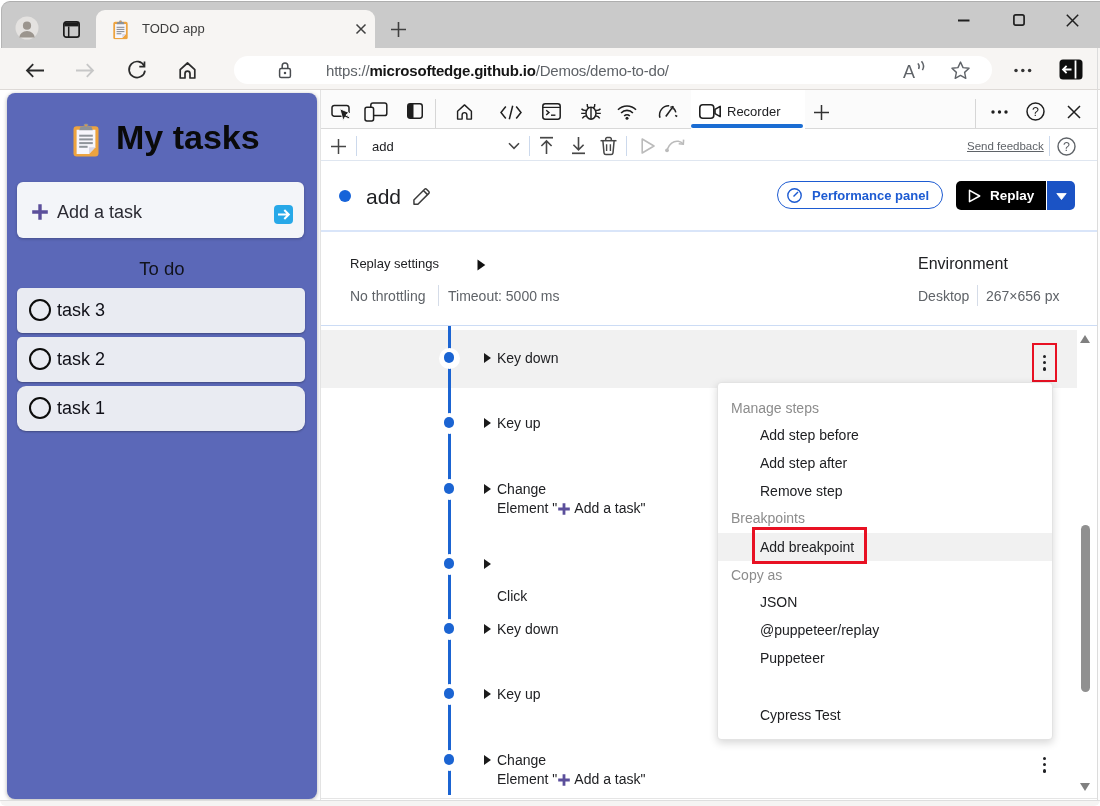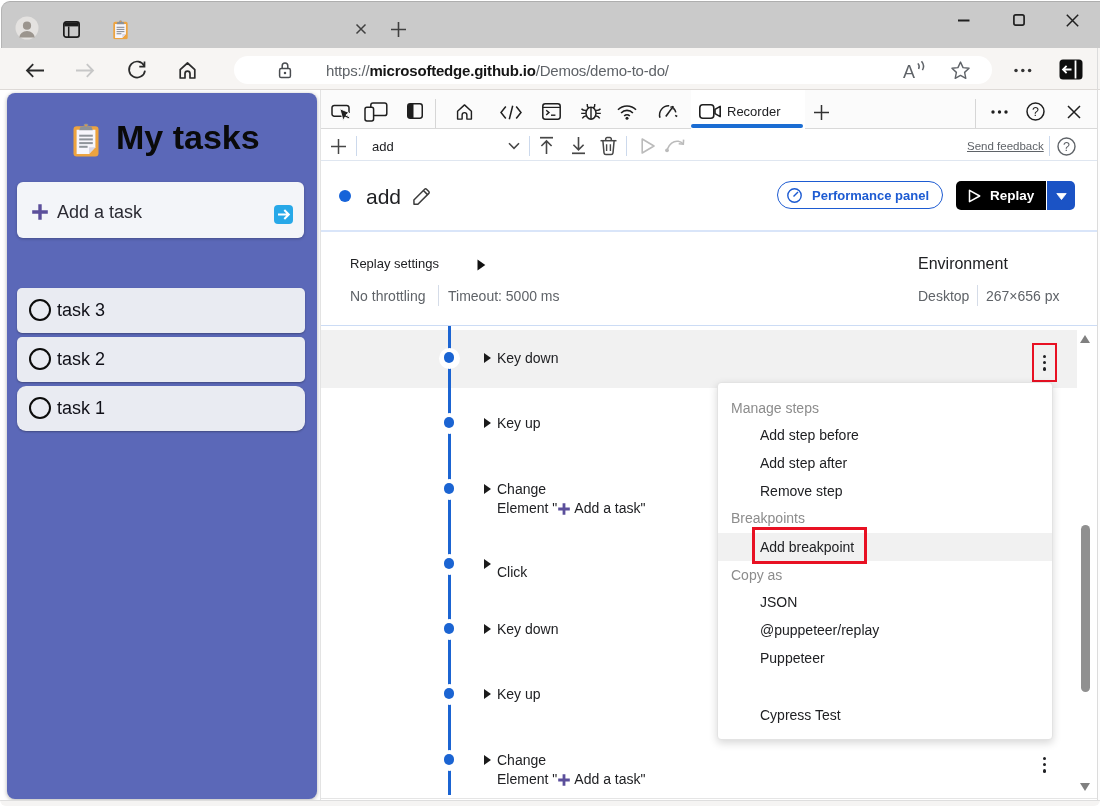--- a/index.html
+++ b/index.html
@@ -72,30 +72,34 @@
 #redbox2 { position:absolute; left:752px; top:527px; width:115px; height:37px; border:3px solid #e81123; }
 
 
 #sthumb { position:absolute; left:1080.5px; top:525px; width:9px; height:167px; background:#909090; border-radius:4.5px; }
 .scrolltri { position:absolute; left:1084px; width:0; height:0; border-style:solid; }
 </style>
 </head>
 <body>
 <div id="win">
   <div id="tabbar"></div>
+  <div id="tab">
+      <div class="tabtitle">TODO app</div>
+    </div>
   <div id="navbar"></div>
   <div id="pill">
       <div class="url"><span>https://</span><b>microsoftedge.github.io</b><span>/Demos/demo-to-do/</span></div>
     </div>
 
   <div id="sidebar"></div>
   <div id="appname">My tasks</div>
   <div id="addbox"></div>
   <div id="addlbl2">Add a task</div>
   <div id="gobtn"></div>
+  <div id="todo-h">To do</div>
   <div class="task" style="top:288px;">
       <div class="circ"></div>
       <div class="tx">task 3</div>
     </div>
   <div class="task" style="top:337px;">
       <div class="circ"></div>
       <div class="tx">task 2</div>
     </div>
   <div class="task" style="top:386px;border-radius:9px;">
       <div class="circ"></div>
@@ -155,21 +159,21 @@
   <div class="dotw" style="top:412.5px;"></div><div class="dotb" style="top:417.3px;"></div>
   <div class="stri" style="top:418px;"></div><div class="stx" style="top:415px;">Key up</div>
 
   <div class="dotw" style="top:478.5px;"></div><div class="dotb" style="top:483.3px;"></div>
   <div class="stri" style="top:484px;"></div><div class="stx" style="top:481px;">Change</div>
   <div class="stx2" style="top:500px;">Element "<svg width="14" height="14" viewBox="0 0 14 14" style="vertical-align:-2.5px;display:inline-block;">
         <path d="M7 1.2V12.8M1.2 7H12.8" stroke="#5b4f9b" stroke-width="2.8"></path>
       </svg> Add a task"</div>
 
   <div class="dotw" style="top:553.5px;"></div><div class="dotb" style="top:558.3px;"></div>
-  <div class="stri" style="top:559px;"></div><div class="stx" style="top:564px;">Click</div>
+  <div class="stri" style="top:559px;"></div><div class="stx" style="top:588px;">Click</div>
 
   <div class="dotw" style="top:618.5px;"></div><div class="dotb" style="top:623.3px;"></div>
   <div class="stri" style="top:624px;"></div><div class="stx" style="top:621px;">Key down</div>
 
   <div class="dotw" style="top:683.5px;"></div><div class="dotb" style="top:688.3px;"></div>
   <div class="stri" style="top:689px;"></div><div class="stx" style="top:686px;">Key up</div>
 
   <div class="dotw" style="top:749.5px;"></div><div class="dotb" style="top:754.3px;"></div>
   <div class="stri" style="top:755px;"></div><div class="stx" style="top:752px;">Change</div>
   <div class="stx2" style="top:771px;">Element "<svg width="14" height="14" viewBox="0 0 14 14" style="vertical-align:-2.5px;display:inline-block;">

